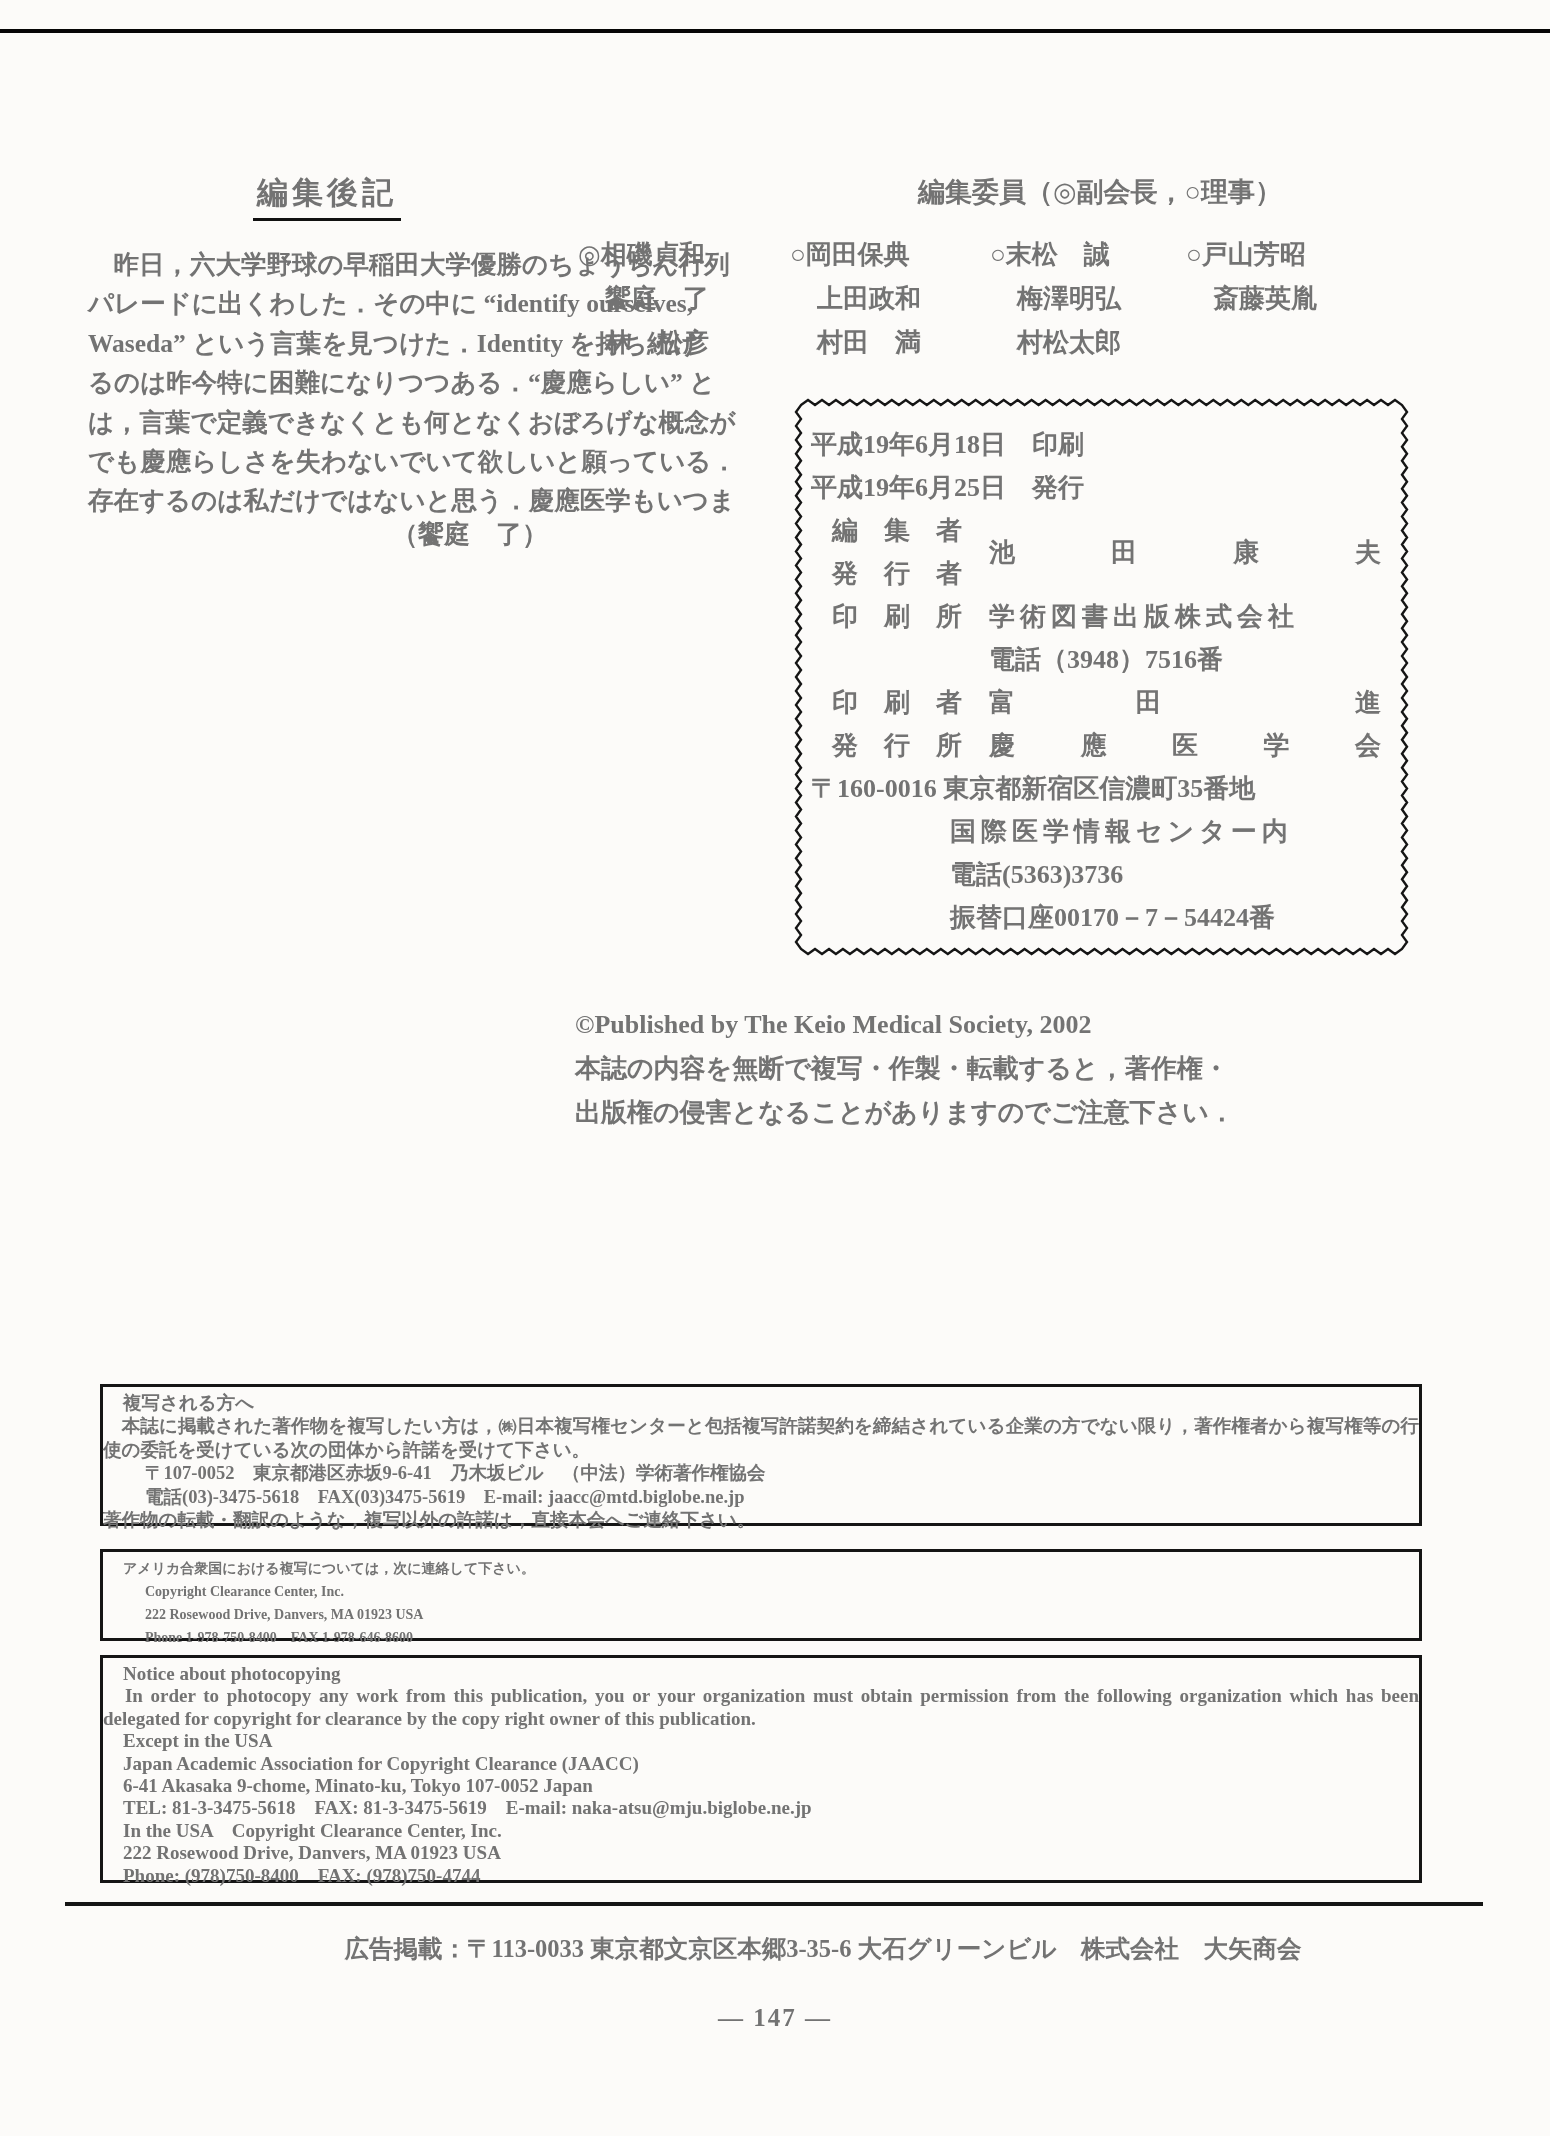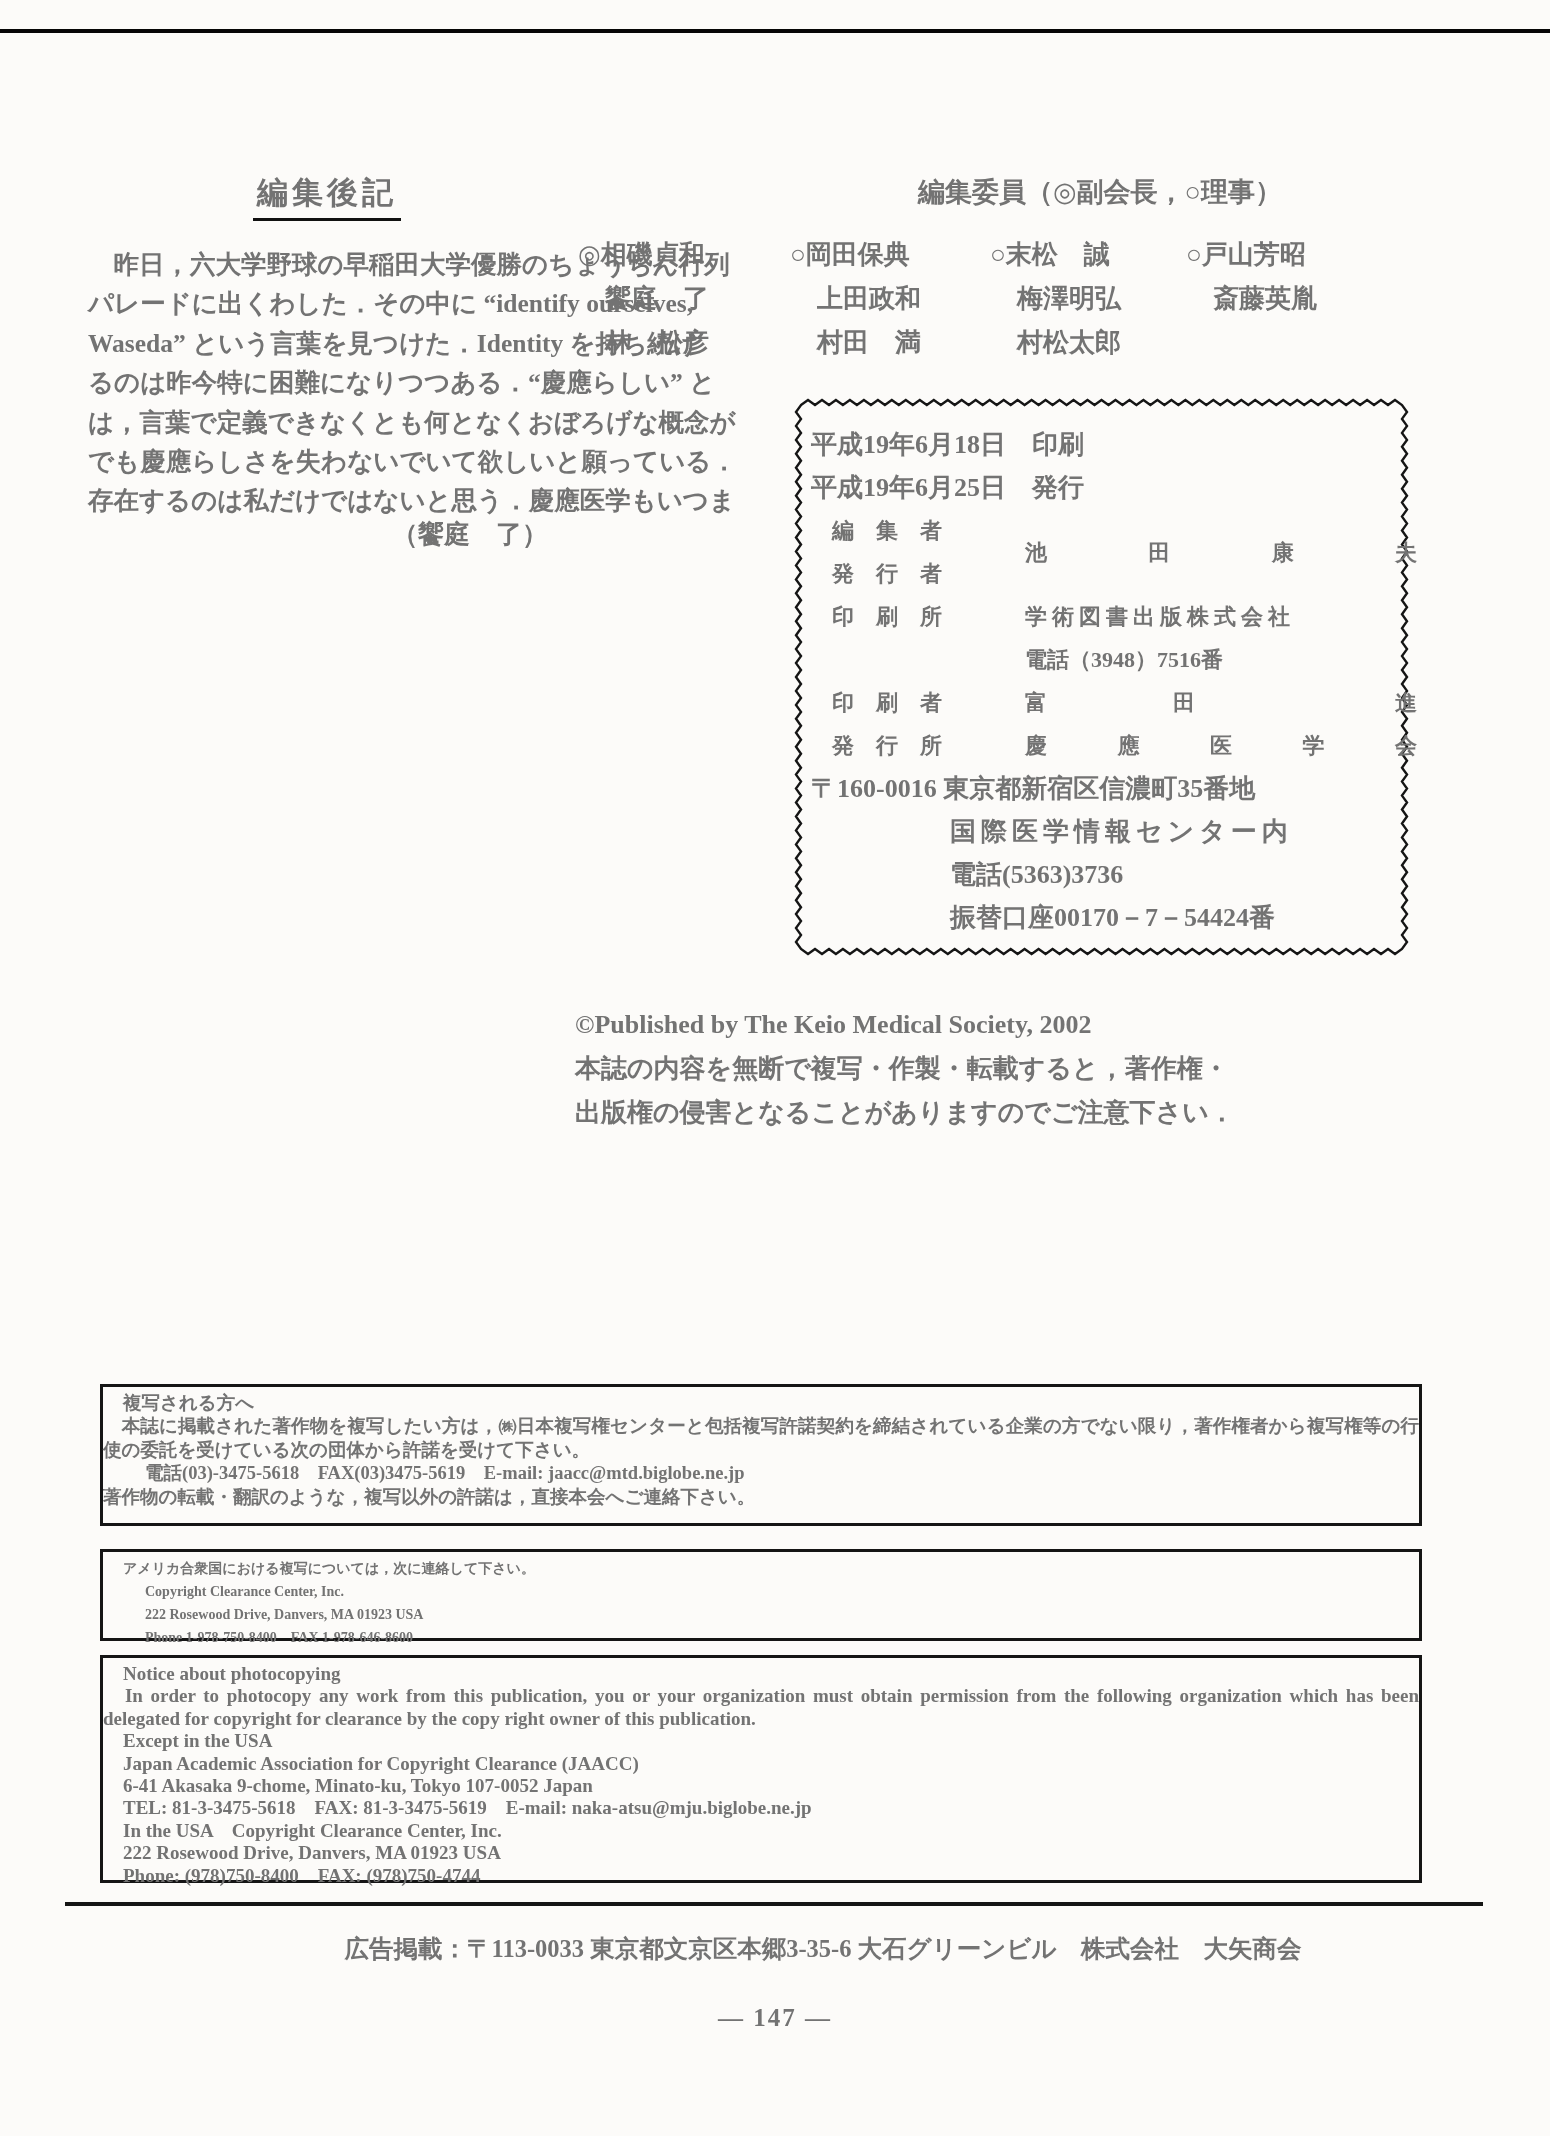--- a/index.html
+++ b/index.html
@@ -35,21 +35,21 @@
   .cm-cell{font-size:26px;font-weight:600;white-space:nowrap;}
   .cm-cell.no-marker{padding-left:27px;}
 
   
   .col-box{
     top:397px;left:793px;width:617px;height:560px;
     box-sizing:border-box;padding:26px 16px 0 18px;
   }
   .wavy-svg{position:absolute;top:0;left:0;pointer-events:none;}
   .c-line{position:relative;font-size:26px;line-height:43px;font-weight:600;white-space:nowrap;}
-  .c-row{position:relative;display:flex;font-size:22px;line-height:43px;font-weight:600;gap:36px;}
+  .c-row{position:relative;display:flex;font-size:26px;line-height:43px;font-weight:600;}
   .c-lbl{margin-left:21px;width:157px;flex:none;white-space:nowrap;}
   .c-val{flex:none;white-space:nowrap;}
   .spread{width:392px;text-align:justify;text-align-last:justify;white-space:normal;}
   .wide{letter-spacing:5px;}
   .bold{font-weight:bold;}
   .ind{margin-left:139px;}
 
   
   .cp-block{top:1003px;left:575px;width:860px;}
   .cp-line{font-size:26px;line-height:44px;font-weight:600;white-space:nowrap;}
@@ -146,20 +146,21 @@
 
   <div class="abs cp-block">
     <div class="cp-line">©Published by The Keio Medical Society, 2002</div>
     <div class="cp-line">本誌の内容を無断で複写・作製・転載すると，著作権・</div>
     <div class="cp-line">出版権の侵害となることがありますのでご注意下さい．</div>
   </div>
 
   <div class="abs nbox box1">
     <div class="n-line ml1">複写される方へ</div>
     <div class="n-just">　本誌に掲載された著作物を複写したい方は，㈱日本複写権センターと包括複写許諾契約を締結されている企業の方でない限り，著作権者から複写権等の行使の委託を受けている次の団体から許諾を受けて下さい。</div>
+    <div class="n-line ml2">〒107-0052　東京都港区赤坂9-6-41　乃木坂ビル　（中法）学術著作権協会</div>
     <div class="n-line ml2">電話(03)-3475-5618　FAX(03)3475-5619　E-mail: jaacc@mtd.biglobe.ne.jp</div>
     <div class="n-line">著作物の転載・翻訳のような，複写以外の許諾は，直接本会へご連絡下さい。</div>
   </div>
 
   <div class="abs nbox box2">
     <div class="n-line ml1">アメリカ合衆国における複写については，次に連絡して下さい。</div>
     <div class="n-line ml2">Copyright Clearance Center, Inc.</div>
     <div class="n-line ml2">222 Rosewood Drive, Danvers, MA 01923 USA</div>
     <div class="n-line ml2">Phone 1-978-750-8400　FAX 1-978-646-8600</div>
   </div>

